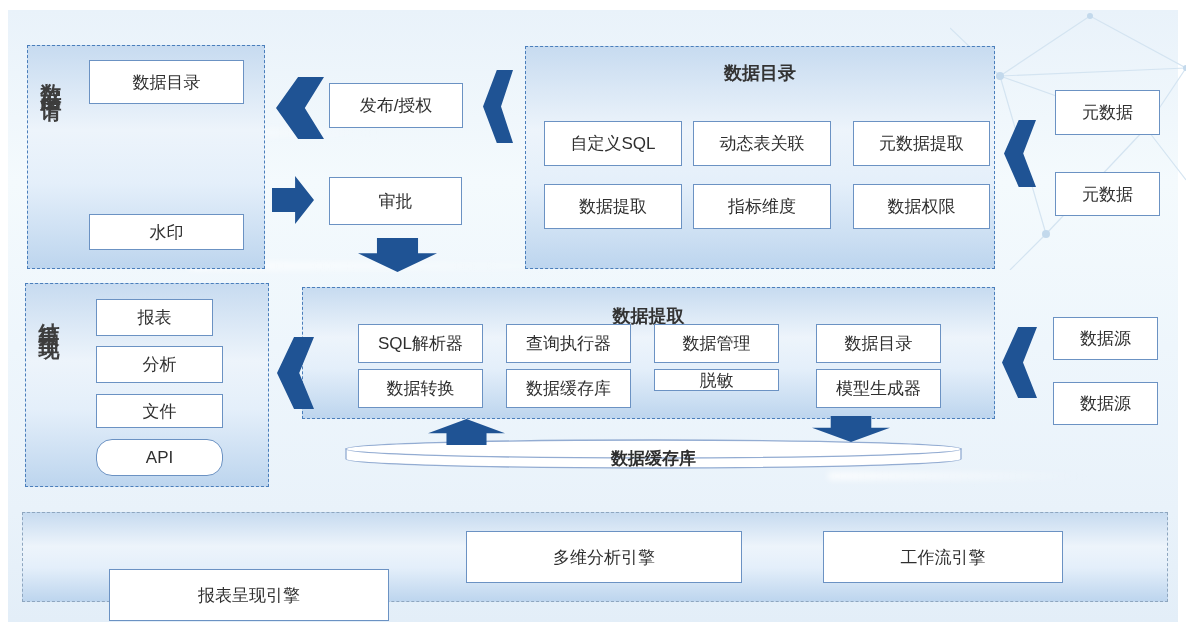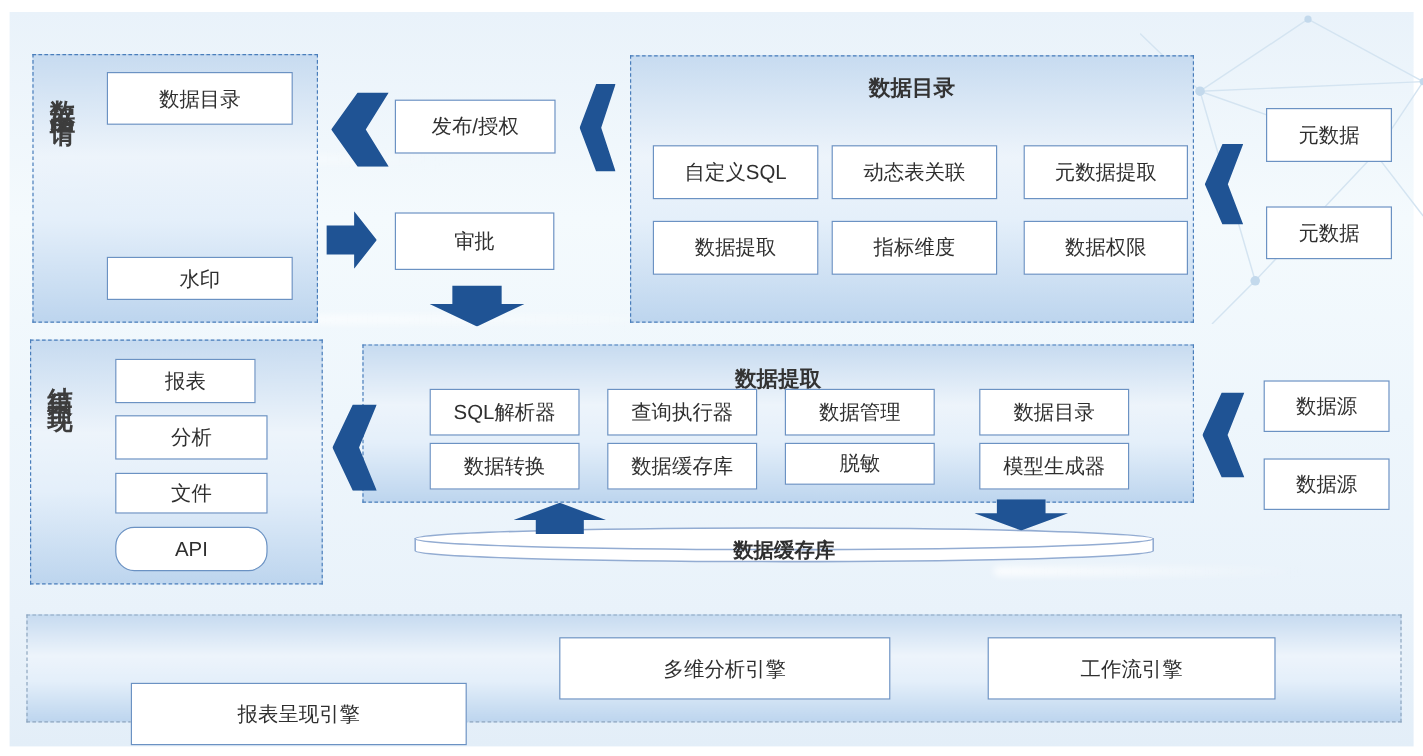--- a/index.html
+++ b/index.html
@@ -97,21 +97,21 @@
   <div class="box" style="left:1047px;top:162px;width:105px;height:44px;">元数据</div>
 
   <div class="panel" style="left:294px;top:277px;width:691px;height:130px;">
     <div class="ptitle" style="top:16px;">数据提取</div>
     <div class="box" style="left:55px;top:36px;width:125px;height:39px;">SQL解析器</div>
     <div class="box" style="left:203px;top:36px;width:125px;height:39px;">查询执行器</div>
     <div class="box" style="left:351px;top:36px;width:125px;height:39px;">数据管理</div>
     <div class="box" style="left:513px;top:36px;width:125px;height:39px;">数据目录</div>
     <div class="box" style="left:55px;top:81px;width:125px;height:39px;">数据转换</div>
     <div class="box" style="left:203px;top:81px;width:125px;height:39px;">数据缓存库</div>
-    <div class="box" style="left:351px;top:81px;width:125px;height:35px;">脱敏</div>
+    <div class="box" style="left:351px;top:81px;width:125px;height:22px;">脱敏</div>
     <div class="box" style="left:513px;top:81px;width:125px;height:39px;">模型生成器</div>
   </div>
 
   <div class="box" style="left:1045px;top:307px;width:105px;height:43px;">数据源</div>
   <div class="box" style="left:1045px;top:372px;width:105px;height:43px;">数据源</div>
 
   <div class="panel" style="left:17px;top:273px;width:242px;height:202px;">
     <div class="vtitle" style="left:12px;top:22px;">结果呈现</div>
     <div class="box" style="left:70px;top:15px;width:117px;height:37px;">报表</div>
     <div class="box" style="left:70px;top:62px;width:127px;height:37px;">分析</div>

